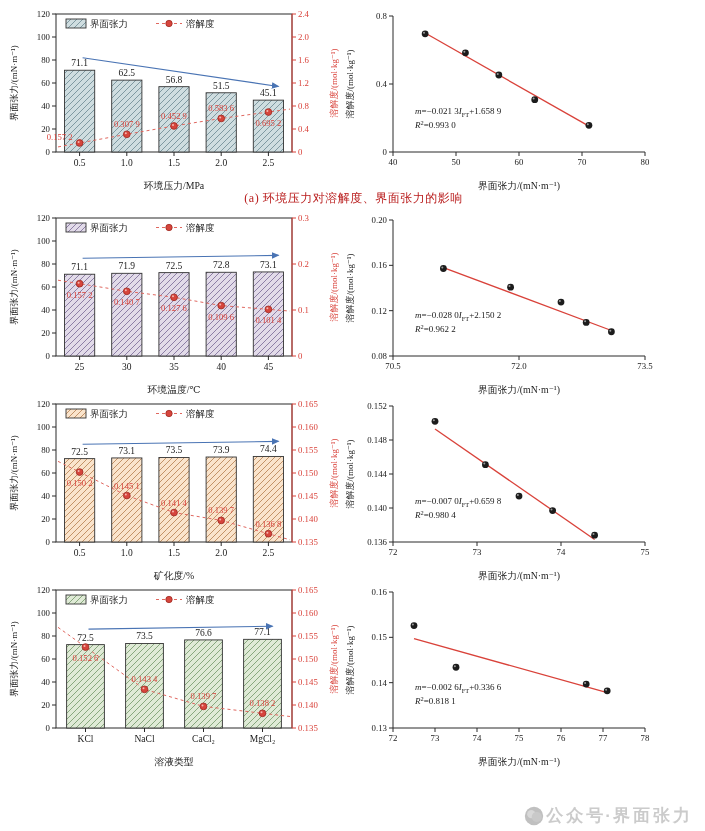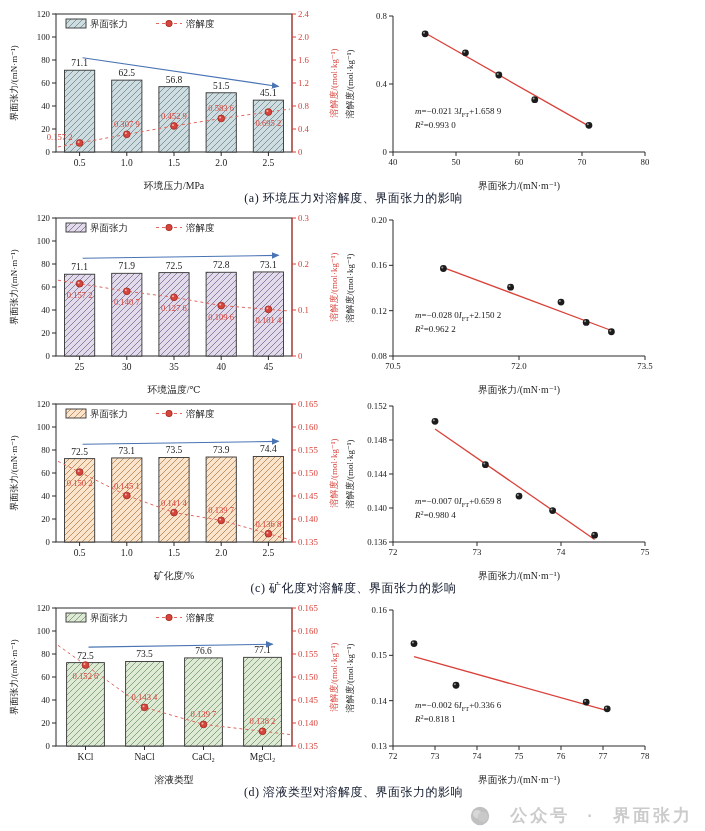--- a/index.html
+++ b/index.html
@@ -3,26 +3,26 @@
 <meta charset="utf-8">
 <style>
   html,body{margin:0;padding:0;}
   body{
     width:705px;height:831px;position:relative;background:#ffffff;overflow:hidden;
     font-family:"Liberation Serif","DejaVu Serif",serif;
   }
   .figure{padding:6px 0 0 6px;}
   .pair{display:flex;align-items:flex-start;}
   .caption{
-    width:695px;text-align:center;font-size:12px;color:#0f172a;
+    width:695px;text-align:center;font-size:12px;color:#b91c1c;
     margin:-2px 0 3px 0;letter-spacing:.5px;
   }
   svg text{font-family:"Liberation Serif","DejaVu Serif","DejaVu Sans",serif;}
   .watermark{
-    position:absolute;right:12px;bottom:4px;display:flex;align-items:center;gap:19px;
+    position:absolute;right:12px;bottom:4px;display:flex;align-items:center;gap:1px;
     color:#c9c9c9;font-size:17px;font-weight:600;letter-spacing:3px;
     font-family:"Liberation Sans","DejaVu Sans",sans-serif;opacity:.95;
   }
   .wm-icon{width:22px;height:22px;}
   .wm-sep{margin:0 -2px;}
 </style>
 </head>
 <body>
 
 <div class="figure">
@@ -385,21 +385,20 @@
         <circle cx="211.60000000000048" cy="114.55000000000014" r="3.4" fill="#1c1c1c"></circle>
         <circle cx="210.50000000000048" cy="113.45000000000014" r="1" fill="#9a9a9a"></circle>
         <circle cx="253.60000000000048" cy="139.20000000000005" r="3.4" fill="#1c1c1c"></circle>
         <circle cx="252.50000000000048" cy="138.10000000000005" r="1" fill="#9a9a9a"></circle>
         <text x="74" y="107.92" font-size="9" fill="#1a1a1a"><tspan font-style="italic">m</tspan><tspan>=−0.007 0</tspan><tspan font-style="italic">I</tspan><tspan dy="2.6" font-size="6.4">FT</tspan><tspan dy="-2.6" font-size="9">+0.659 8</tspan></text>
         <text x="74" y="121.92" font-size="9" fill="#1a1a1a"><tspan font-style="italic">R</tspan><tspan dy="-3.4" font-size="6.4">2</tspan><tspan dy="3.4" font-size="9">=0.980 4</tspan></text>
         <text x="12" y="78" font-size="9" fill="#1a1a1a" text-anchor="middle" transform="rotate(-90 12 78)">溶解度/(mol·kg⁻¹)</text>
         <text x="178" y="183" font-size="9.8" fill="#1a1a1a" text-anchor="middle">界面张力/(mN·m⁻¹)</text>
       </svg>
   </div>
-  <div class="caption">(c) 矿化度对溶解度、界面张力的影响</div>
 
   <div class="pair">
     <svg width="335" height="186" viewBox="0 0 335 186">
         <defs>
           <pattern id="h6" width="6" height="6" patternUnits="userSpaceOnUse">
             <rect width="6" height="6" fill="#dfead6"></rect>
             <path d="M0,6 L6,0 M-1.5,1.5 L1.5,-1.5 M4.5,7.5 L7.5,4.5" stroke="#88a87e" stroke-width="1"></path>
           </pattern>
           <marker id="ar6" markerWidth="8" markerHeight="7" refX="6" refY="3" orient="auto">
             <path d="M0,0 L7,3 L0,6 Z" fill="#4a74b4"></path>
@@ -507,21 +506,20 @@
         <circle cx="245.19999999999976" cy="102.02666666666673" r="3.4" fill="#1c1c1c"></circle>
         <circle cx="244.09999999999977" cy="100.92666666666673" r="1" fill="#9a9a9a"></circle>
         <circle cx="266.19999999999976" cy="108.82666666666674" r="3.4" fill="#1c1c1c"></circle>
         <circle cx="265.09999999999974" cy="107.72666666666674" r="1" fill="#9a9a9a"></circle>
         <text x="74" y="107.92" font-size="9" fill="#1a1a1a"><tspan font-style="italic">m</tspan><tspan>=−0.002 6</tspan><tspan font-style="italic">I</tspan><tspan dy="2.6" font-size="6.4">FT</tspan><tspan dy="-2.6" font-size="9">+0.336 6</tspan></text>
         <text x="74" y="121.92" font-size="9" fill="#1a1a1a"><tspan font-style="italic">R</tspan><tspan dy="-3.4" font-size="6.4">2</tspan><tspan dy="3.4" font-size="9">=0.818 1</tspan></text>
         <text x="12" y="78" font-size="9" fill="#1a1a1a" text-anchor="middle" transform="rotate(-90 12 78)">溶解度/(mol·kg⁻¹)</text>
         <text x="178" y="183" font-size="9.8" fill="#1a1a1a" text-anchor="middle">界面张力/(mN·m⁻¹)</text>
       </svg>
   </div>
-  <div class="caption">(d) 溶液类型对溶解度、界面张力的影响</div>
 </div>
 
 <div class="watermark">
   <svg class="wm-icon" viewBox="0 0 24 24">
     <circle cx="12" cy="12" r="10" fill="#bdbdbd"></circle>
     <circle cx="9" cy="10" r="4.5" fill="#d6d6d6"></circle>
     <circle cx="15" cy="13" r="5.5" fill="#c7c7c7"></circle>
   </svg>
   <span>公众号</span>
   <span class="wm-sep">·</span>

